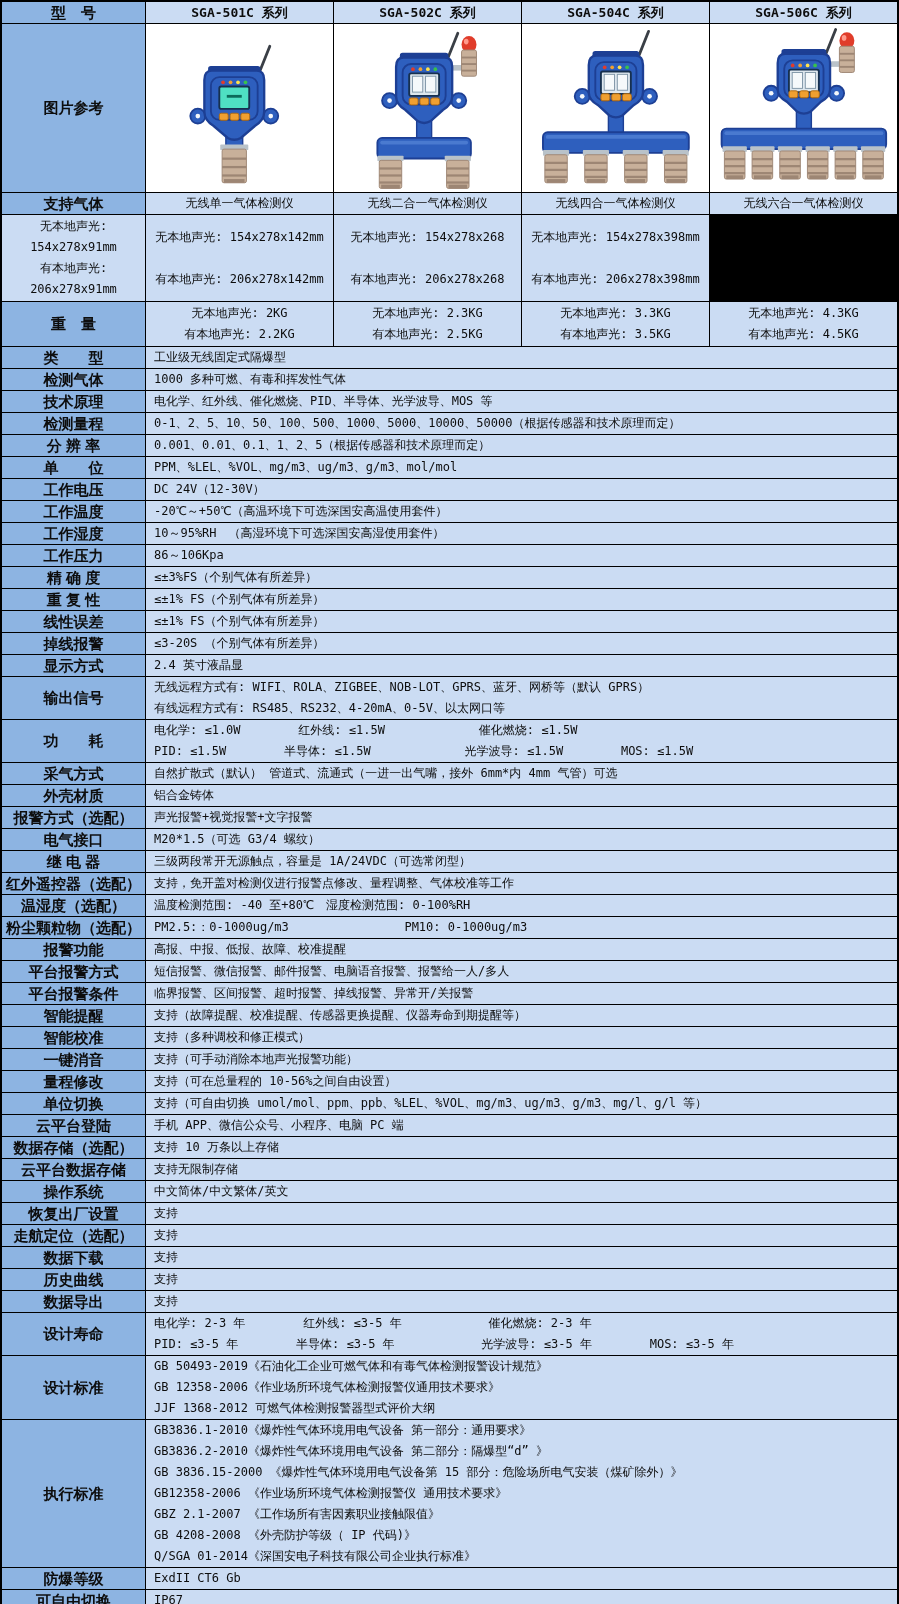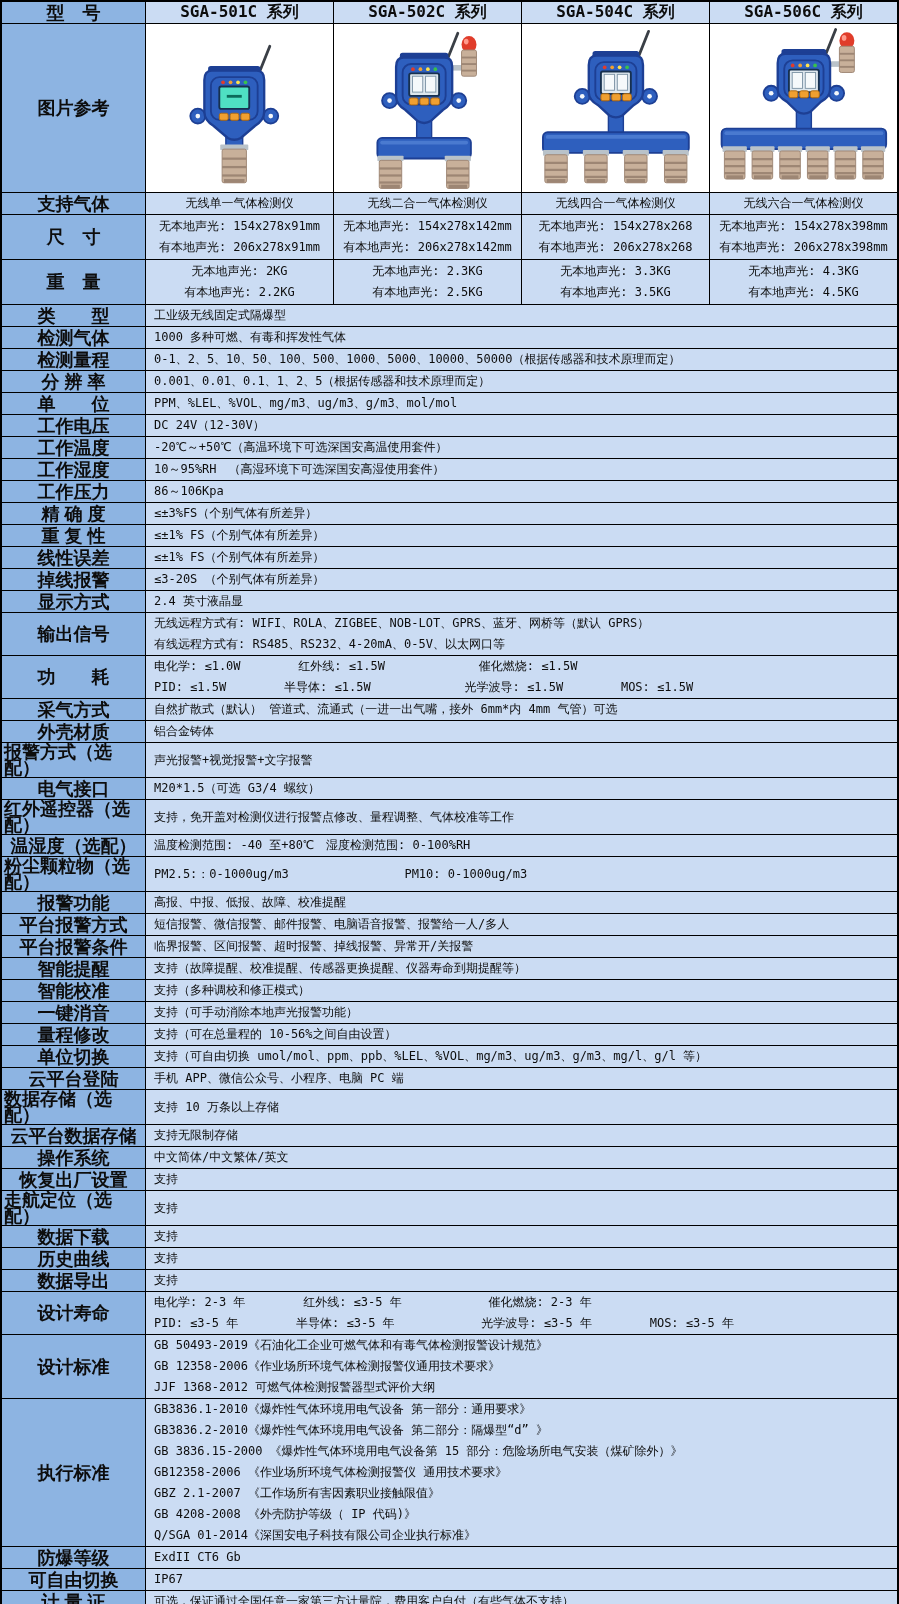--- a/index.html
+++ b/index.html
@@ -11,27 +11,27 @@
     display:flex;flex-direction:column;gap:1px;
     font-family:"Liberation Sans",sans-serif;
     color:var(--text,#0d0d0d);
   }
   .row{display:grid;gap:1px;}
   .grid5{grid-template-columns:143px 1fr 1fr 1fr 1fr;}
   .grid2{grid-template-columns:143px 1fr;}
   .cell{background:var(--value-bg,#cbdcf3);display:flex;flex-direction:column;justify-content:center;box-sizing:border-box;}
   .label{
     background:var(--label-bg,#8db4e2);
-    align-items:center;justify-content:center;text-align:left;
-    font-weight:bold;font-size:18px;line-height:16px;
+    align-items:center;justify-content:center;text-align:right;
+    font-weight:bold;font-size:15px;line-height:16px;
     min-height:21px;padding:1px 2px;
   }
   .hmodel{
     align-items:center;justify-content:center;text-align:center;
-    font-weight:bold;font-size:16px;min-height:20px;
+    font-weight:bold;font-size:13px;min-height:20px;
     font-family:"DejaVu Sans Mono","Liberation Sans",monospace;
   }
   .imgcell{background:var(--image-bg,#fff);align-items:center;justify-content:center;height:168px;}
   .imgcell svg{width:94%;height:162px;display:block;}
   .ccell{
     align-items:center;justify-content:center;text-align:center;
     font-size:12px;min-height:20px;padding:1px 2px;
     font-family:"DejaVu Sans Mono","Liberation Sans",monospace;
   }
   .ccell.two{min-height:43px;justify-content:space-around;align-items:center;}
@@ -265,21 +265,20 @@
       </div>
     </div>
     <div class="row grid5">
       <div class="cell label">支持气体</div>
       <div class="cell ccell">无线单一气体检测仪</div>
       <div class="cell ccell">无线二合一气体检测仪</div>
       <div class="cell ccell">无线四合一气体检测仪</div>
       <div class="cell ccell">无线六合一气体检测仪</div>
     </div>
     <div class="row grid5">
-      <div class="cell label">尺　寸</div>
       <div class="cell ccell two">
         <div class="line">无本地声光: 154x278x91mm</div>
         <div class="line">有本地声光: 206x278x91mm</div>
       </div>
       <div class="cell ccell two">
         <div class="line">无本地声光: 154x278x142mm</div>
         <div class="line">有本地声光: 206x278x142mm</div>
       </div>
       <div class="cell ccell two">
         <div class="line">无本地声光: 154x278x268</div>
@@ -315,20 +314,26 @@
         <div class="line">工业级无线固定式隔爆型</div>
       </div>
     </div>
     <div class="row grid2">
       <div class="cell label">检测气体</div>
       <div class="cell vcell">
         <div class="line">1000 多种可燃、有毒和挥发性气体</div>
       </div>
     </div>
     <div class="row grid2">
+      <div class="cell label">技术原理</div>
+      <div class="cell vcell">
+        <div class="line">电化学、红外线、催化燃烧、PID、半导体、光学波导、MOS 等</div>
+      </div>
+    </div>
+    <div class="row grid2">
       <div class="cell label">检测量程</div>
       <div class="cell vcell">
         <div class="line">0-1、2、5、10、50、100、500、1000、5000、10000、50000（根据传感器和技术原理而定）</div>
       </div>
     </div>
     <div class="row grid2">
       <div class="cell label">分 辨 率</div>
       <div class="cell vcell">
         <div class="line">0.001、0.01、0.1、1、2、5（根据传感器和技术原理而定）</div>
       </div>
@@ -422,20 +427,26 @@
     <div class="row grid2">
       <div class="cell label">报警方式（选配）</div>
       <div class="cell vcell">
         <div class="line">声光报警+视觉报警+文字报警</div>
       </div>
     </div>
     <div class="row grid2">
       <div class="cell label">电气接口</div>
       <div class="cell vcell">
         <div class="line">M20*1.5（可选 G3/4 螺纹）</div>
+      </div>
+    </div>
+    <div class="row grid2">
+      <div class="cell label">继 电 器</div>
+      <div class="cell vcell">
+        <div class="line">三级两段常开无源触点，容量是 1A/24VDC（可选常闭型）</div>
       </div>
     </div>
     <div class="row grid2">
       <div class="cell label">红外遥控器（选配）</div>
       <div class="cell vcell">
         <div class="line">支持，免开盖对检测仪进行报警点修改、量程调整、气体校准等工作</div>
       </div>
     </div>
     <div class="row grid2">
       <div class="cell label">温湿度（选配）</div>

